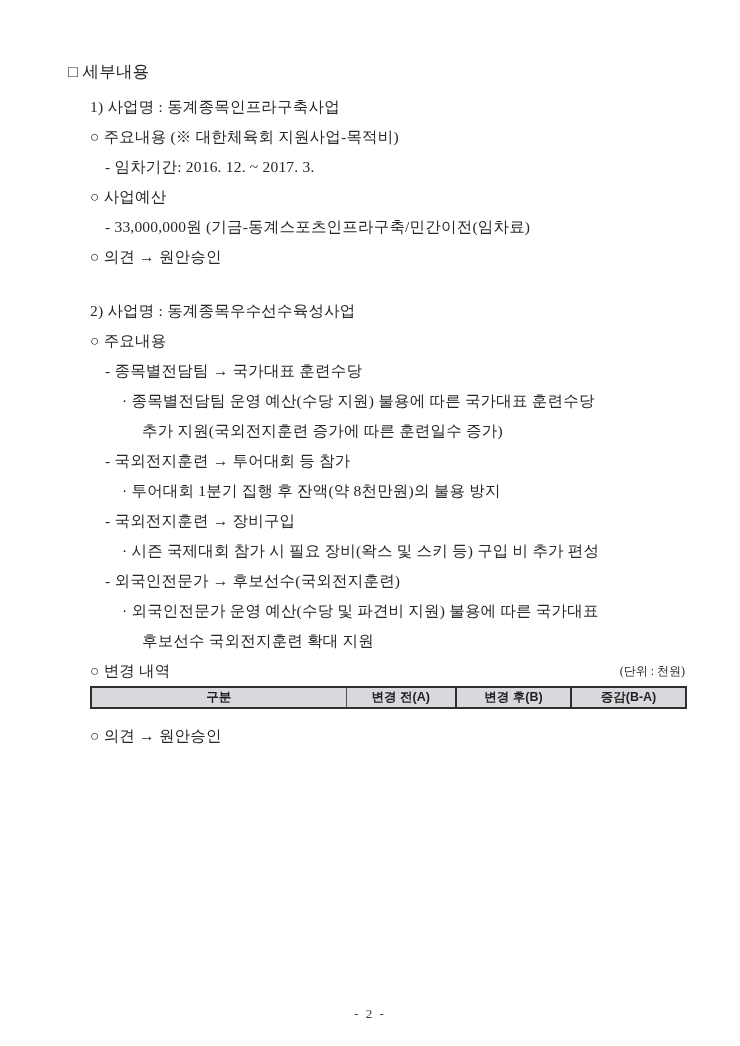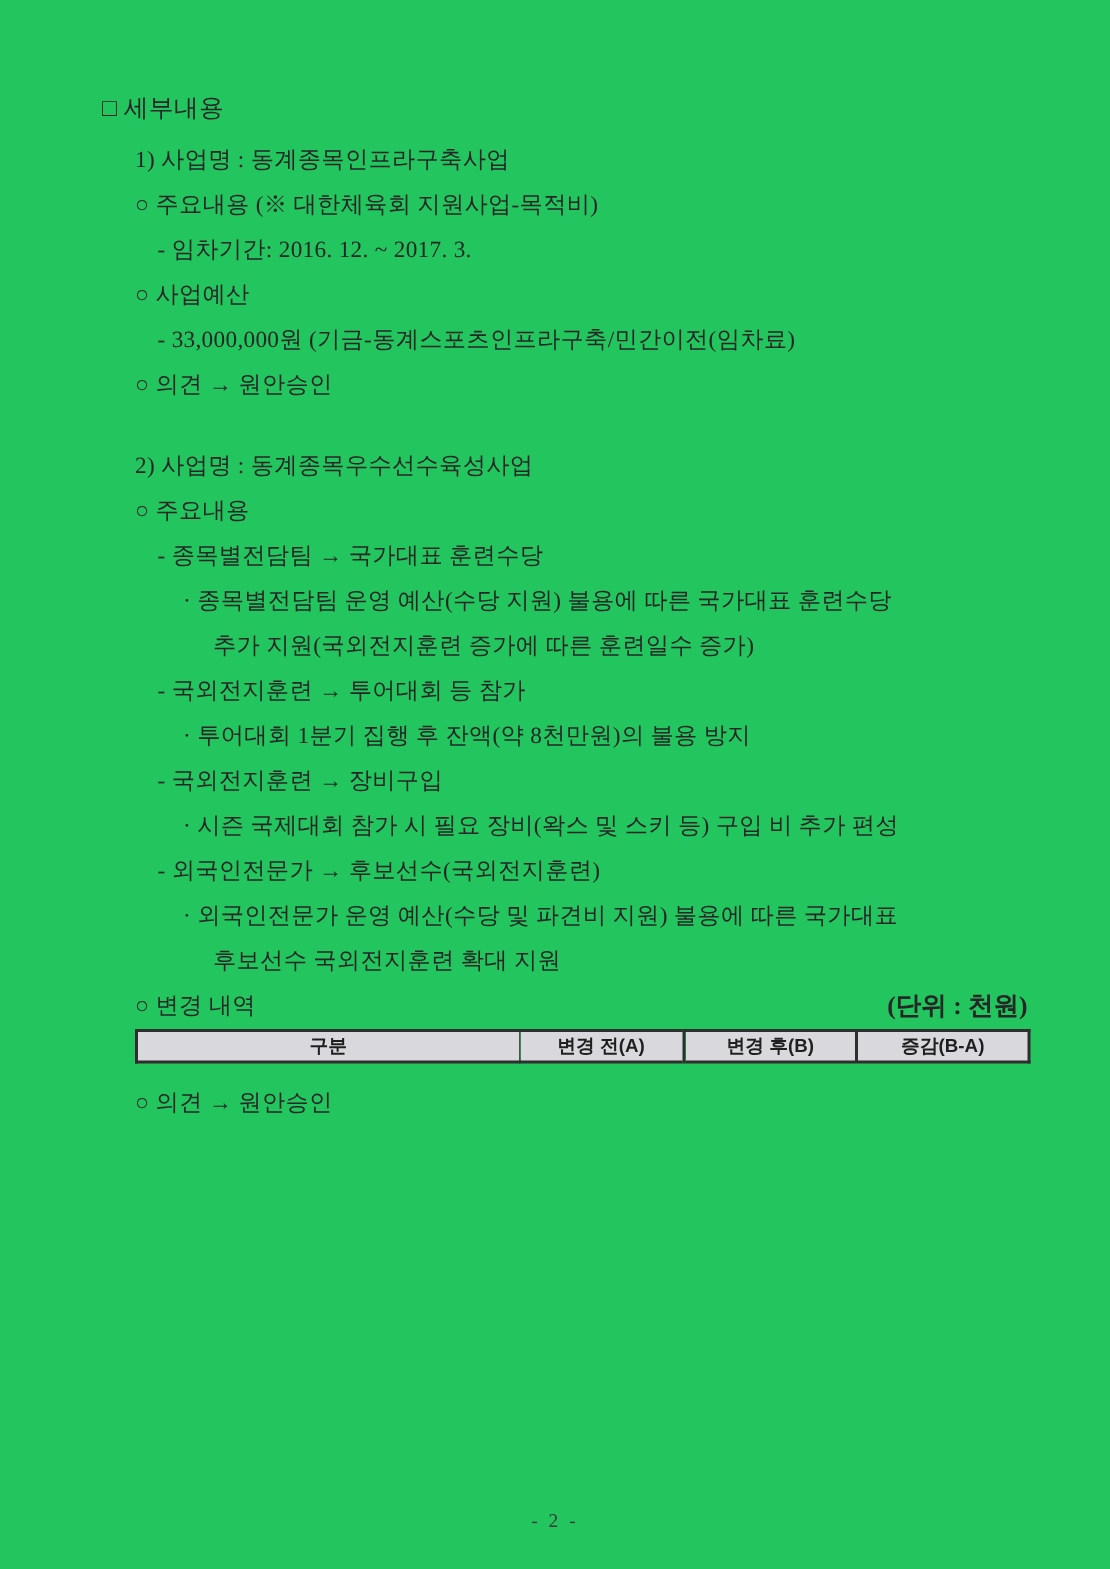--- a/index.html
+++ b/index.html
@@ -1,21 +1,21 @@
 <!DOCTYPE html>
 <html style="--red: #c9423a; --blue: #3f3fc5;"><head>
 <meta charset="utf-8">
 <style>
   html,body { margin:0; padding:0; background:#808080; }
   .page {
     position: relative;
     width: 740px;
     height: 1046px;
     margin: 0 auto;
-    background: #22c55e;
+    background: #ffffff;
     font-family: "Liberation Serif", "DejaVu Serif", serif;
     color: #262626;
     overflow: hidden;
   }
   .content { padding: 56px 55px 0 68px; }
   .line {
     font-size: 15.5px;
     line-height: 30px;
     white-space: nowrap;
     letter-spacing: 0.2px;
@@ -26,24 +26,23 @@
   .ind3 { padding-left: 54px; }
   .ind4 { padding-left: 74px; }
   .sec-gap { margin-top: 24px; }
 
   .table-caption-row {
     display: flex;
     justify-content: space-between;
     align-items: center;
   }
   .unit-label {
-    font-size: 17px;
+    font-size: 12px;
     line-height: 18px;
     white-space: nowrap;
-    font-weight: bold;
   }
 
   .table-wrap { margin-left: 22px; width: 595px; border-radius: 10px; }
   table.change-table {
     border-collapse: collapse;
     table-layout: fixed;
     width: 595px;
     font-family: "Liberation Sans", "DejaVu Sans", sans-serif;
     font-size: 12px;
     color: #1f1f1f;

